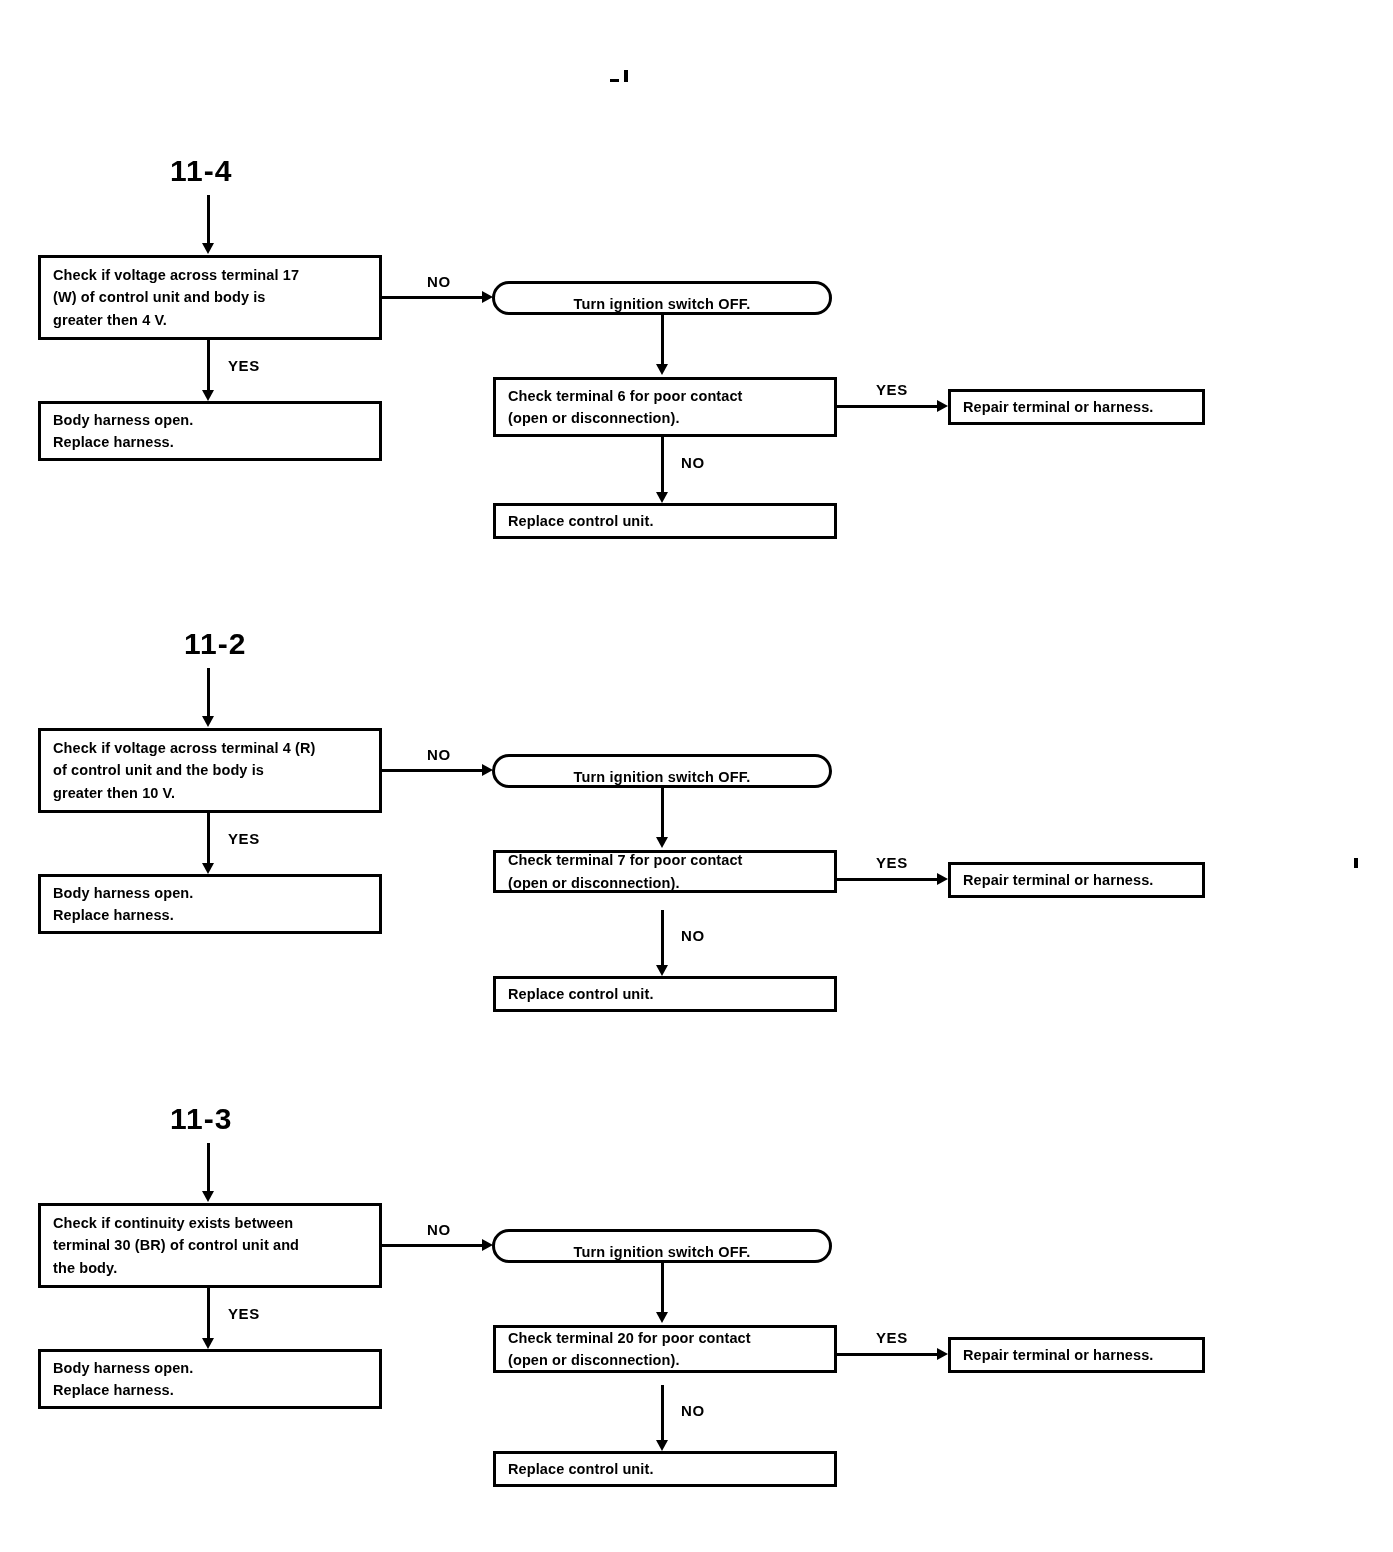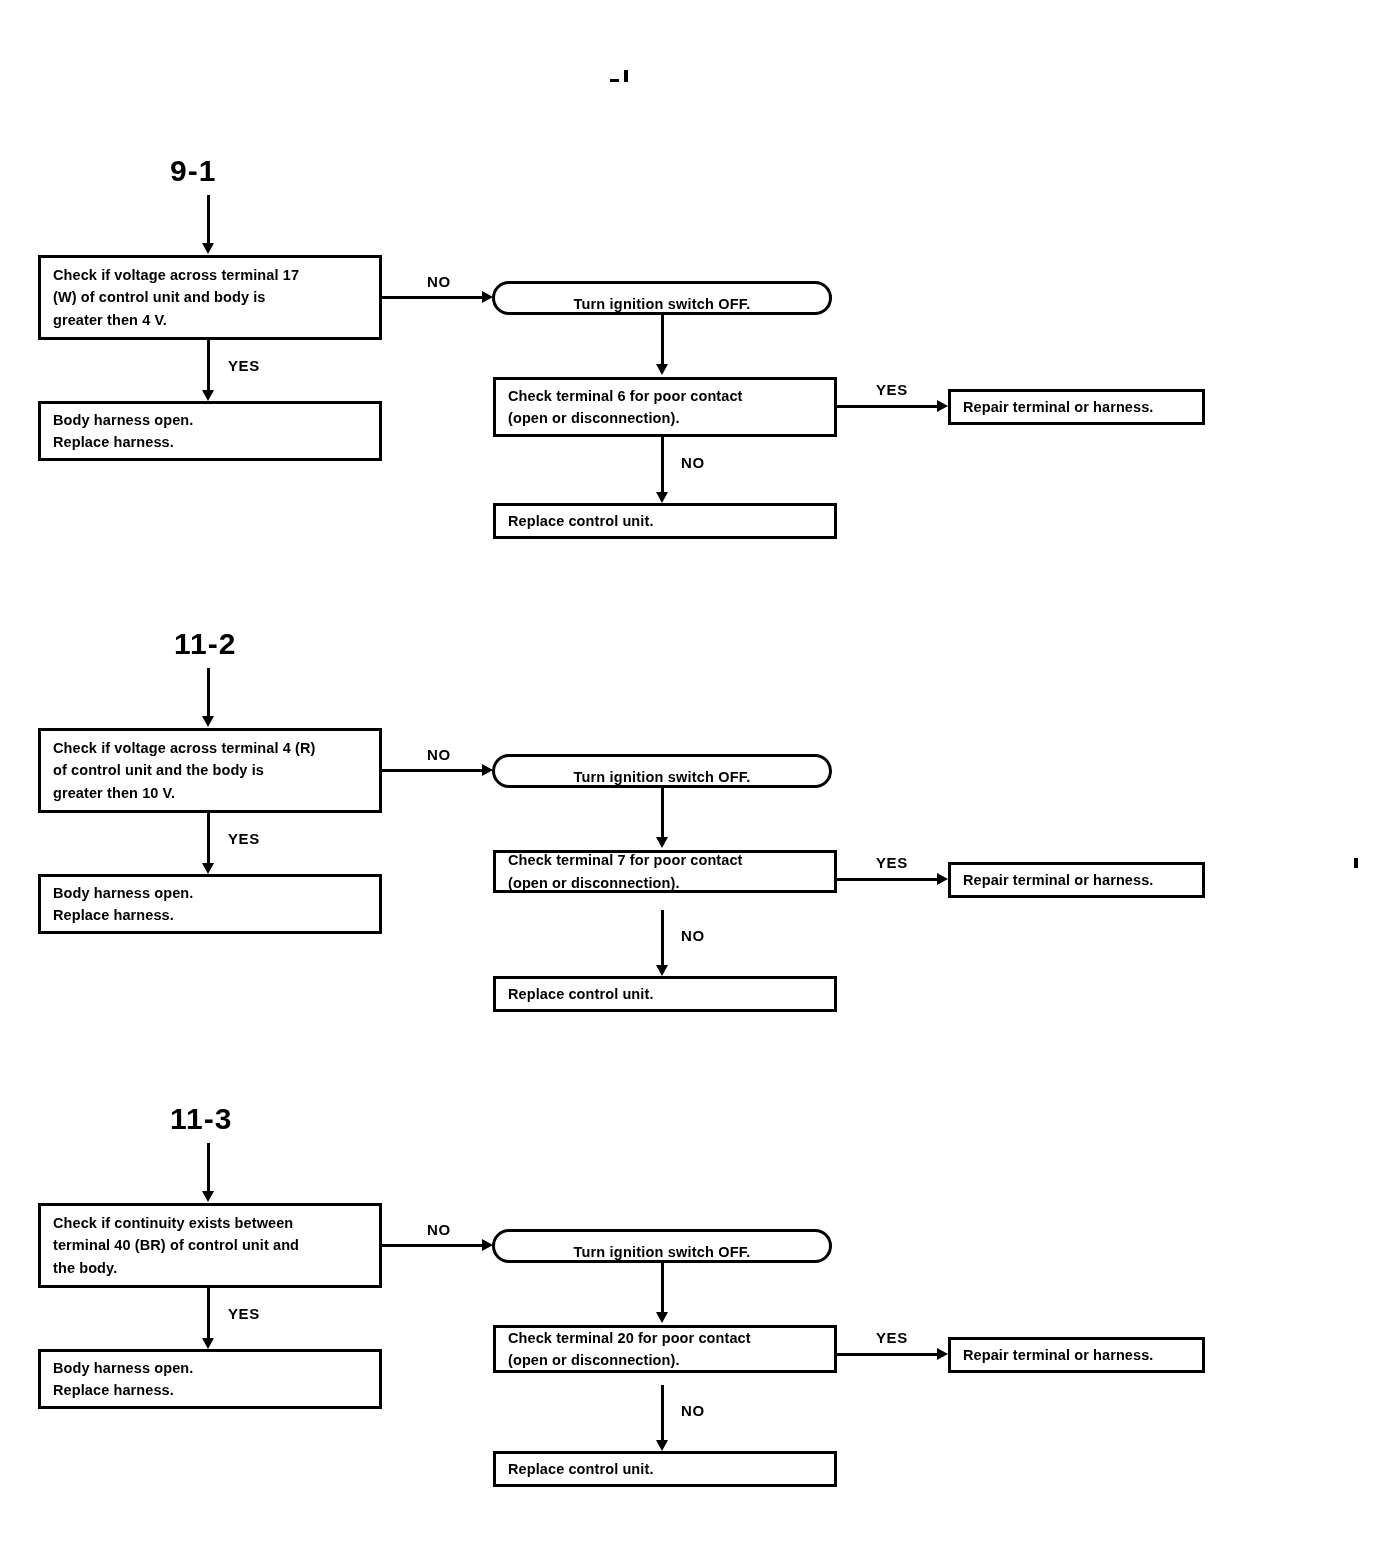--- a/index.html
+++ b/index.html
@@ -83,21 +83,21 @@
 <body>
 
 <div class="sheet">
 
   <div class="speck" style="left:610px;top:79px;width:9px;height:3px;"></div>
   <div class="speck" style="left:624px;top:70px;width:4px;height:12px;"></div>
   <div class="speck" style="left:1354px;top:858px;width:4px;height:10px;"></div>
 
   <div>
 
-    <div class="sec-num" style="left:170px;top:156px;">9-1</div>
+    <div class="sec-num" style="left:170px;top:156px;">11-4</div>
 
     <div class="vline" style="left:207px;top:195px;height:50px;"></div>
     <div class="arrow-down" style="left:202px;top:243px;"></div>
 
     <div class="node box" style="left:38px;top:255px;width:344px;height:85px;">
       <div class="txt">Check if voltage across terminal 17
 (W) of control unit and body is
 greater then 4 V.</div>
     </div>
 
@@ -138,21 +138,21 @@
     <div class="arrow-down" style="left:656px;top:492px;"></div>
     <div class="blabel" style="left:681px;top:455px;">NO</div>
 
     <div class="node box" style="left:493px;top:503px;width:344px;height:32px;">
       <div class="txt">Replace control unit.</div>
     </div>
   </div>
 
   <div>
 
-    <div class="sec-num" style="left:174px;top:629px;">11-2</div>
+    <div class="sec-num" style="left:184px;top:629px;">11-2</div>
 
     <div class="vline" style="left:207px;top:668px;height:50px;"></div>
     <div class="arrow-down" style="left:202px;top:716px;"></div>
 
     <div class="node box" style="left:38px;top:728px;width:344px;height:85px;">
       <div class="txt">Check if voltage across terminal 4 (R)
 of control unit and the body is
 greater then 10 V.</div>
     </div>
 
@@ -200,21 +200,21 @@
 
   <div>
 
     <div class="sec-num" style="left:170px;top:1104px;">11-3</div>
 
     <div class="vline" style="left:207px;top:1143px;height:50px;"></div>
     <div class="arrow-down" style="left:202px;top:1191px;"></div>
 
     <div class="node box" style="left:38px;top:1203px;width:344px;height:85px;">
       <div class="txt">Check if continuity exists between
-terminal 40 (BR) of control unit and
+terminal 30 (BR) of control unit and
 the body.</div>
     </div>
 
     <div class="hline" style="left:382px;top:1244px;width:104px;"></div>
     <div class="arrow-right" style="left:482px;top:1239px;"></div>
     <div class="blabel" style="left:427px;top:1222px;">NO</div>
 
     <div class="vline" style="left:207px;top:1288px;height:52px;"></div>
     <div class="arrow-down" style="left:202px;top:1338px;"></div>
     <div class="blabel" style="left:228px;top:1306px;">YES</div>

